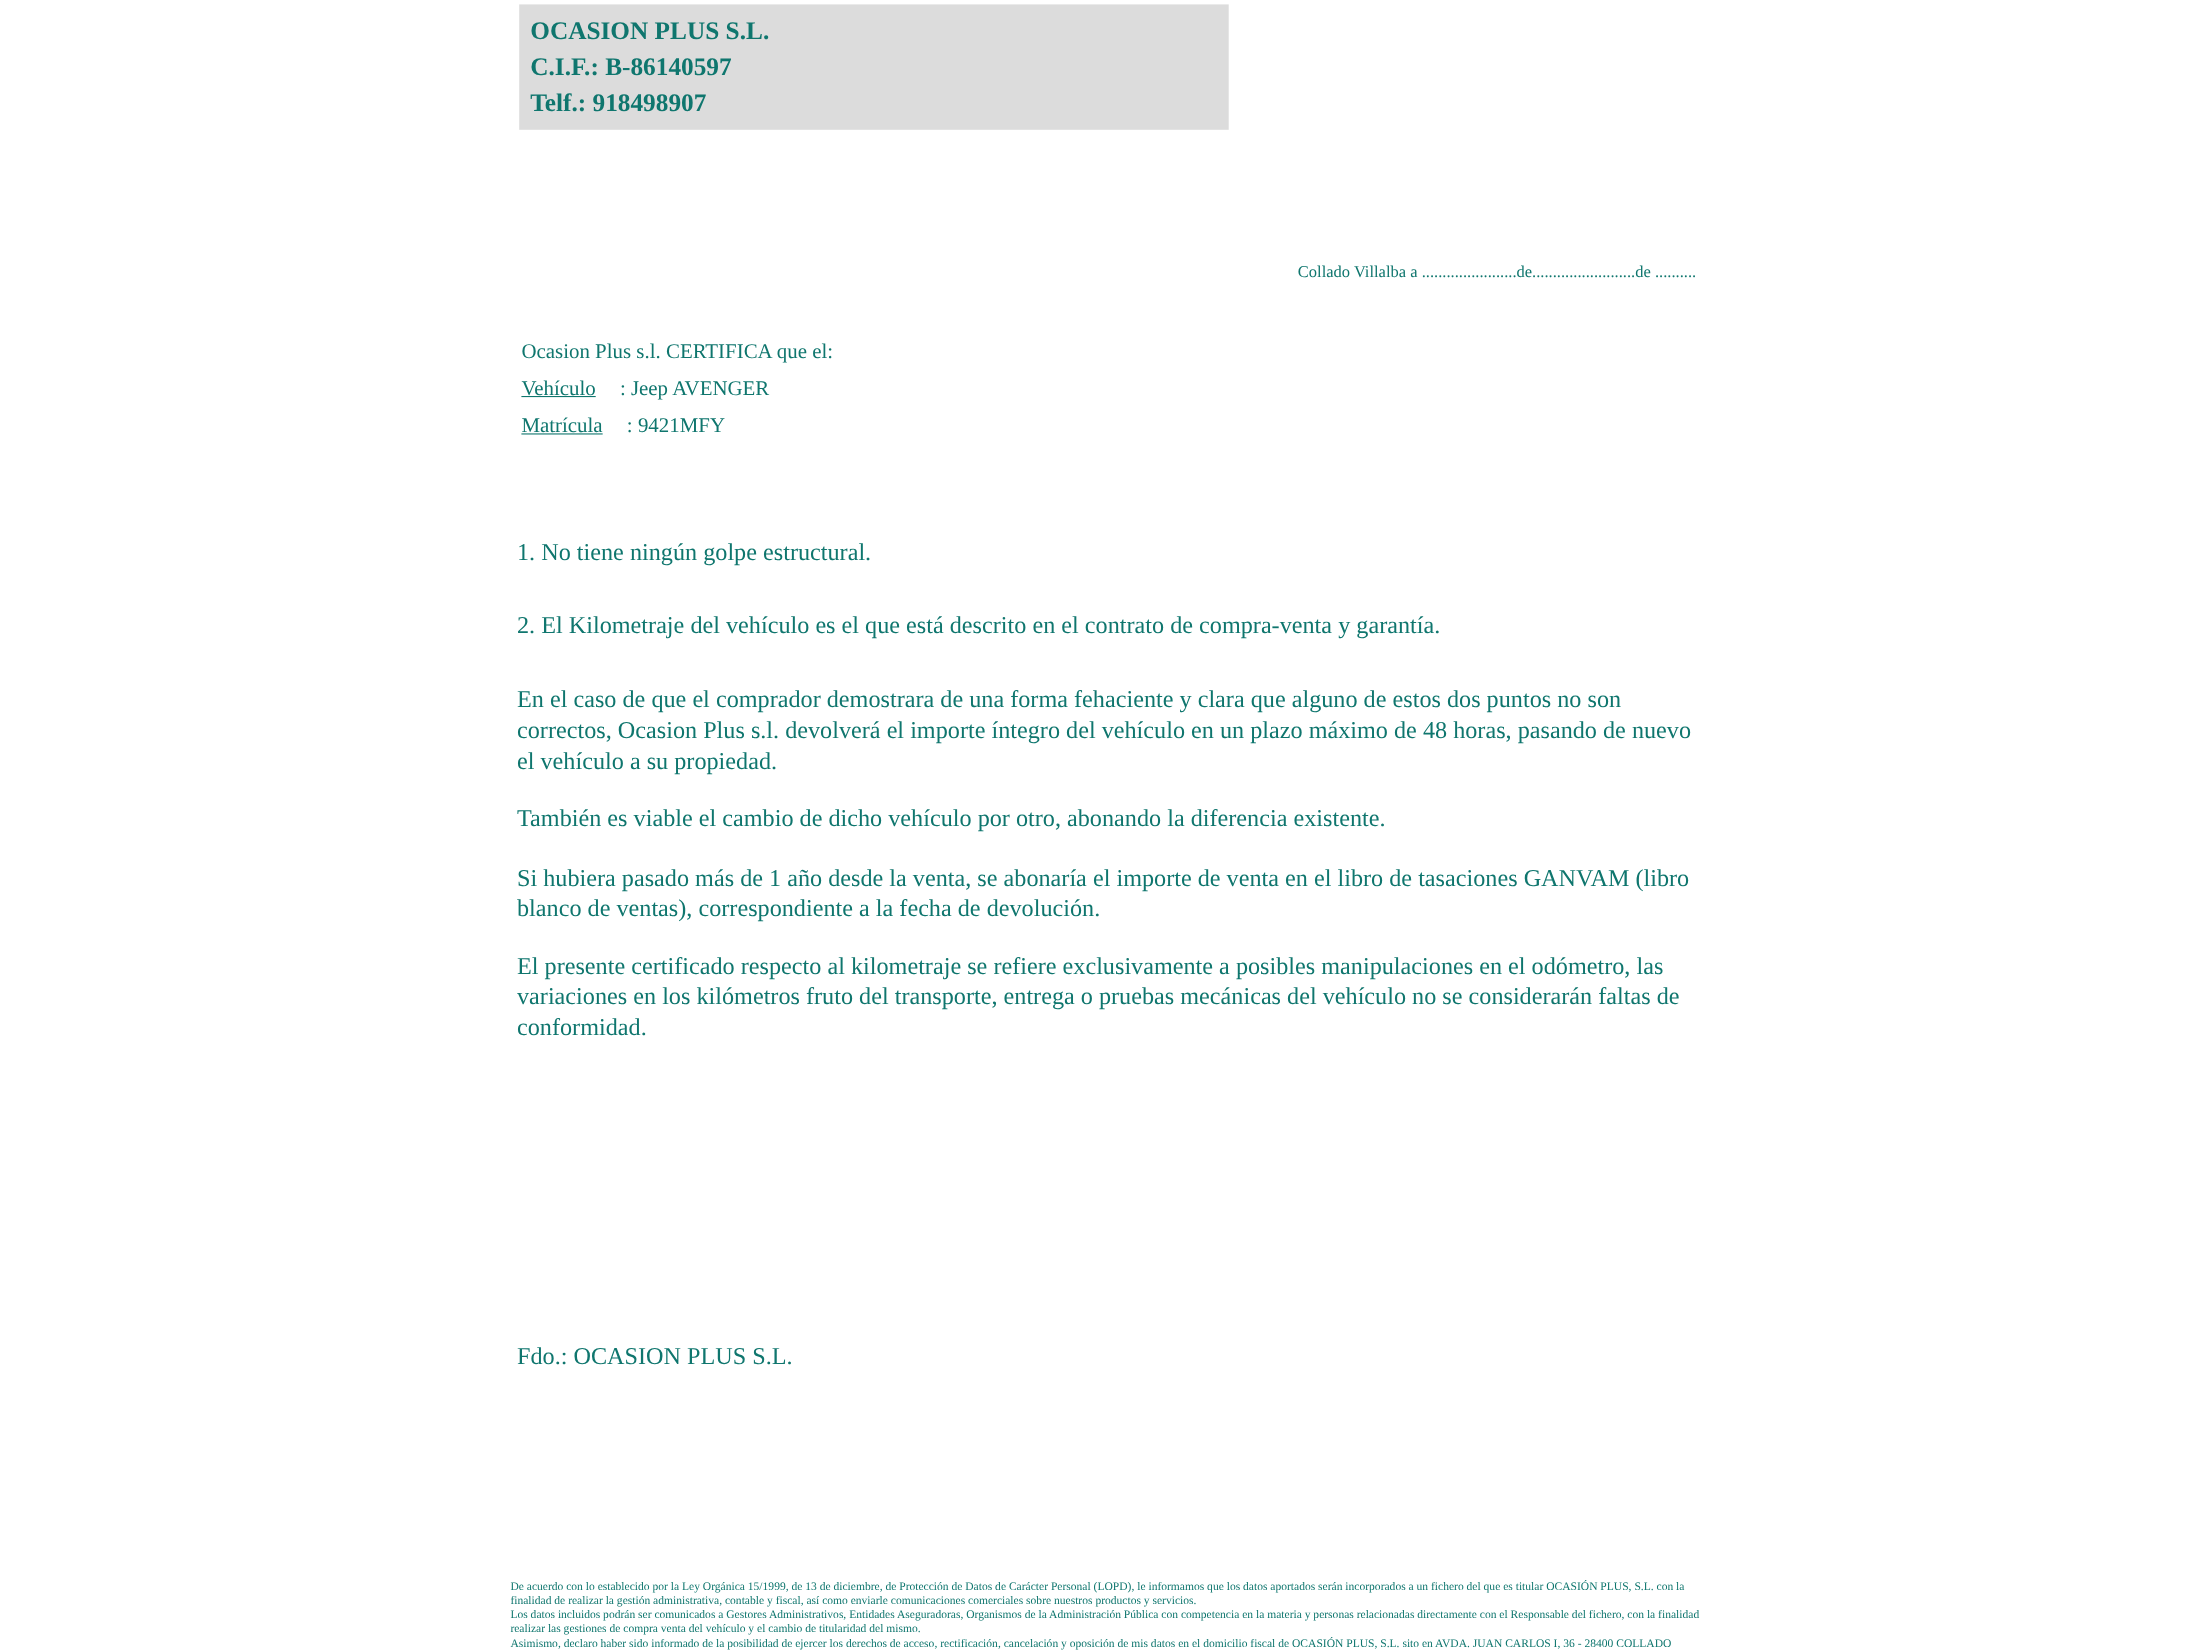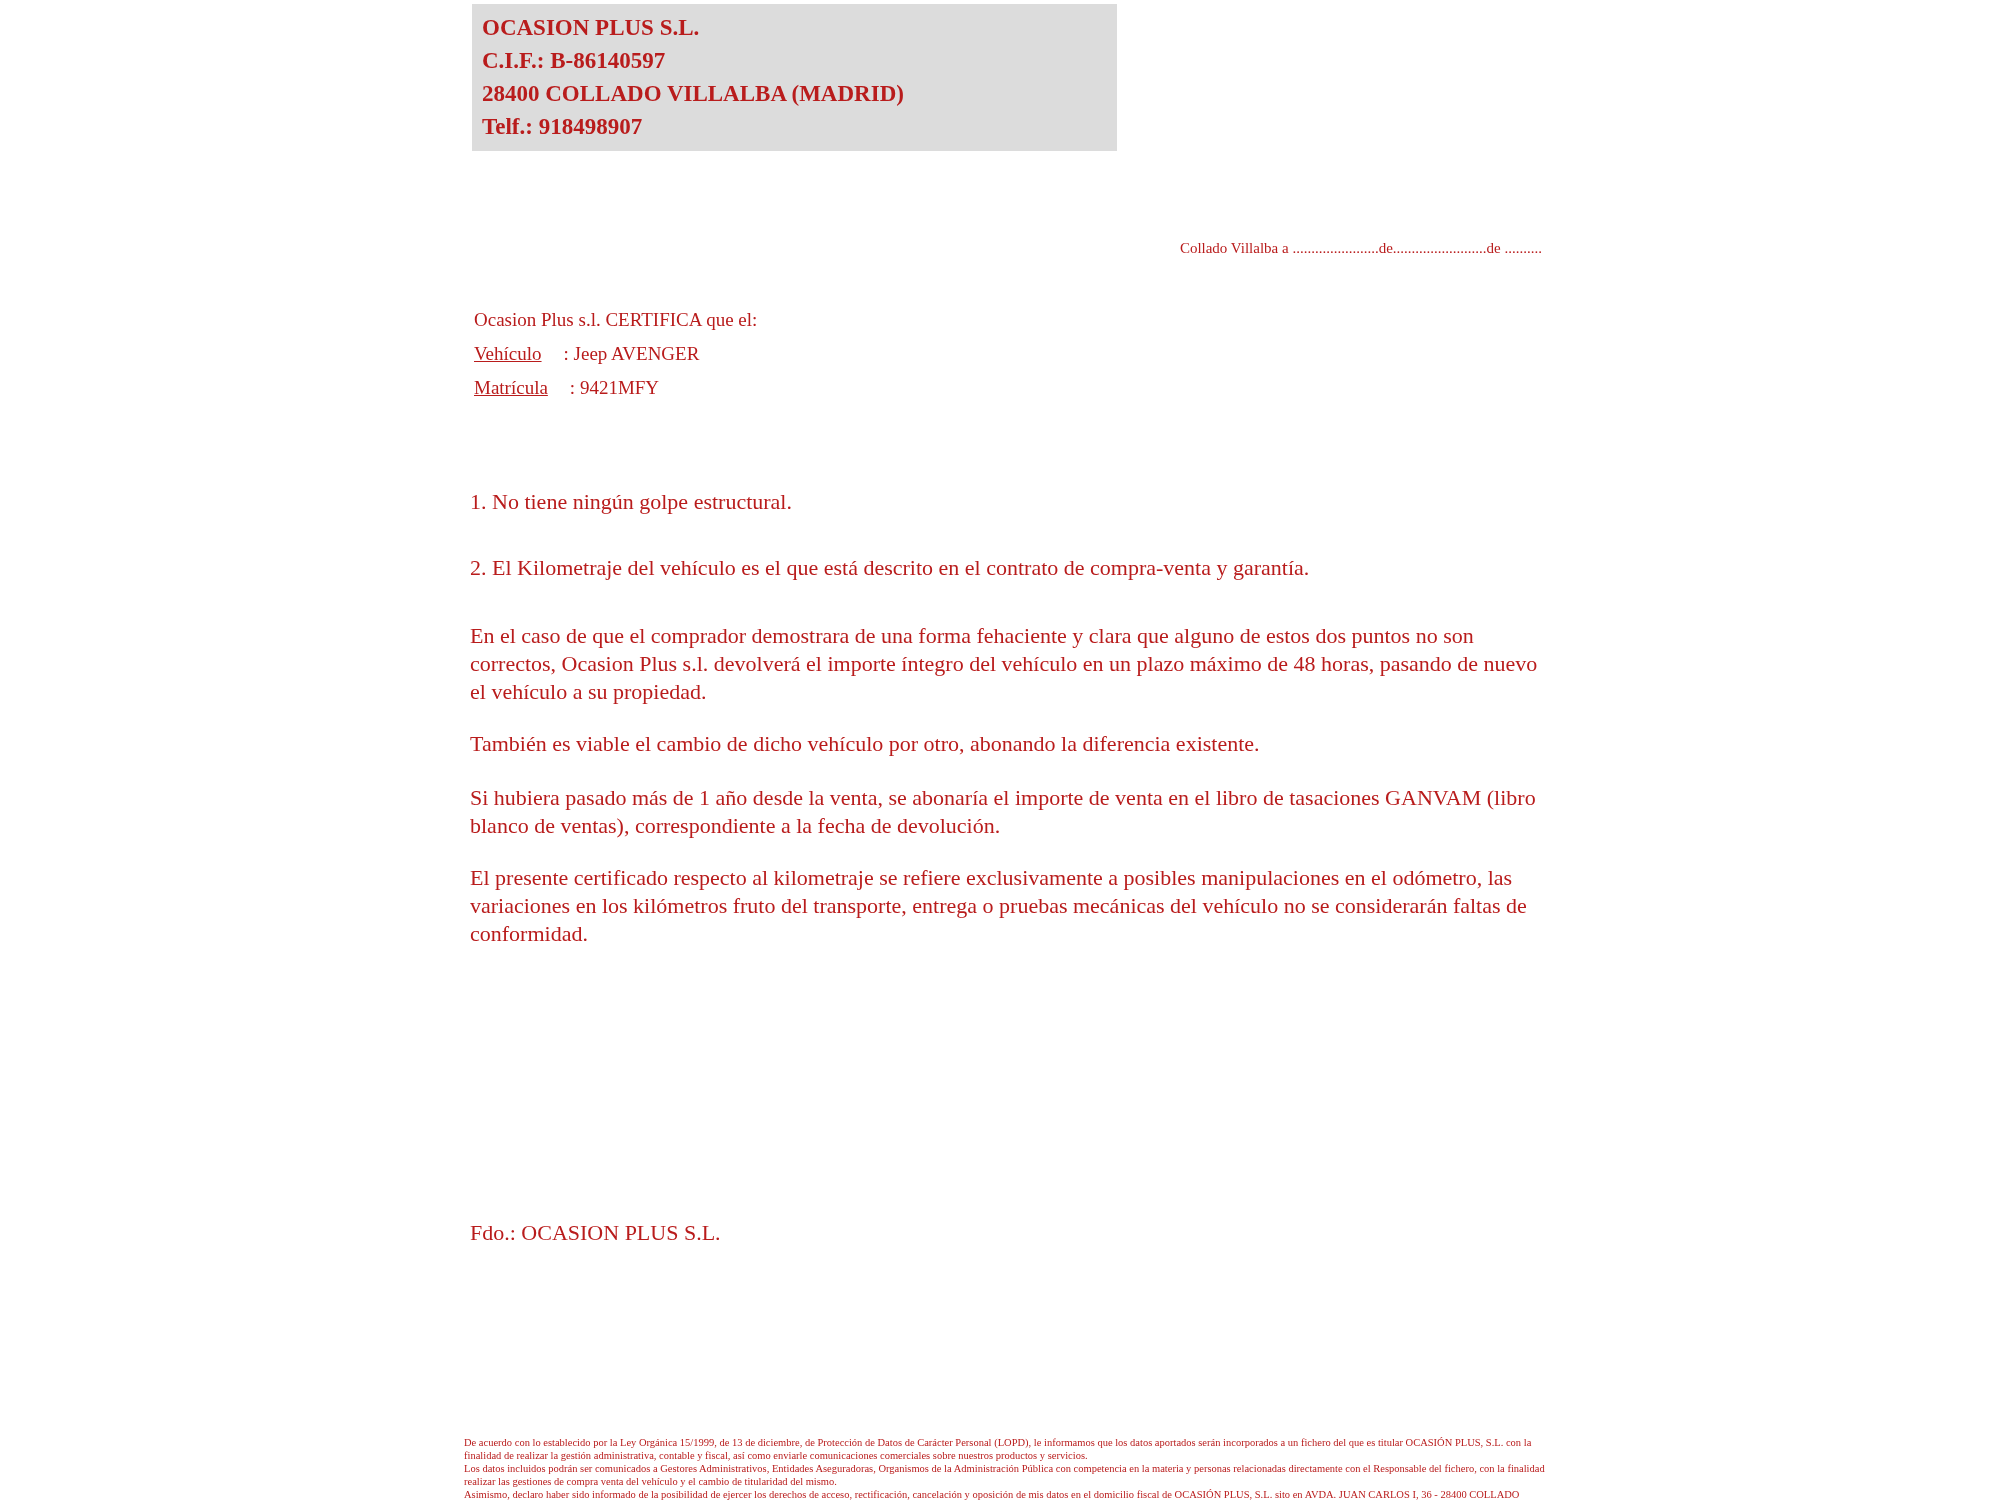--- a/index.html
+++ b/index.html
@@ -6,21 +6,21 @@
     margin: 0;
     padding: 0;
     background: #ffffff;
   }
   .page {
     position: relative;
     width: 1824px;
     height: 1500px;
     background: #ffffff;
     font-family: "Liberation Serif", serif;
-    color: #b91c1c;
+    color: #0f766e;
     overflow: hidden;
   }
   .header-box {
     position: absolute;
     left: 472px;
     top: 4px;
     width: 625px;
     background: #dcdcdc;
     padding: 7px 10px 8px 10px;
   }
@@ -74,21 +74,20 @@
   .legal p { margin: 0; }
 </style>
 </head>
 <body>
 
 <div class="page">
 
   <div class="header-box">
     <div>OCASION PLUS S.L.</div>
     <div>C.I.F.: B-86140597</div>
-    <div>28400 COLLADO VILLALBA (MADRID)</div>
     <div>Telf.: 918498907</div>
   </div>
 
   <div class="date-line">Collado Villalba a .......................de.........................de ..........</div>
 
   <div class="certifica">
     <div class="row">Ocasion Plus s.l. CERTIFICA que el:</div>
     <div class="row">
       <span class="underl">Vehículo</span><span class="val">: Jeep AVENGER</span>
     </div>

